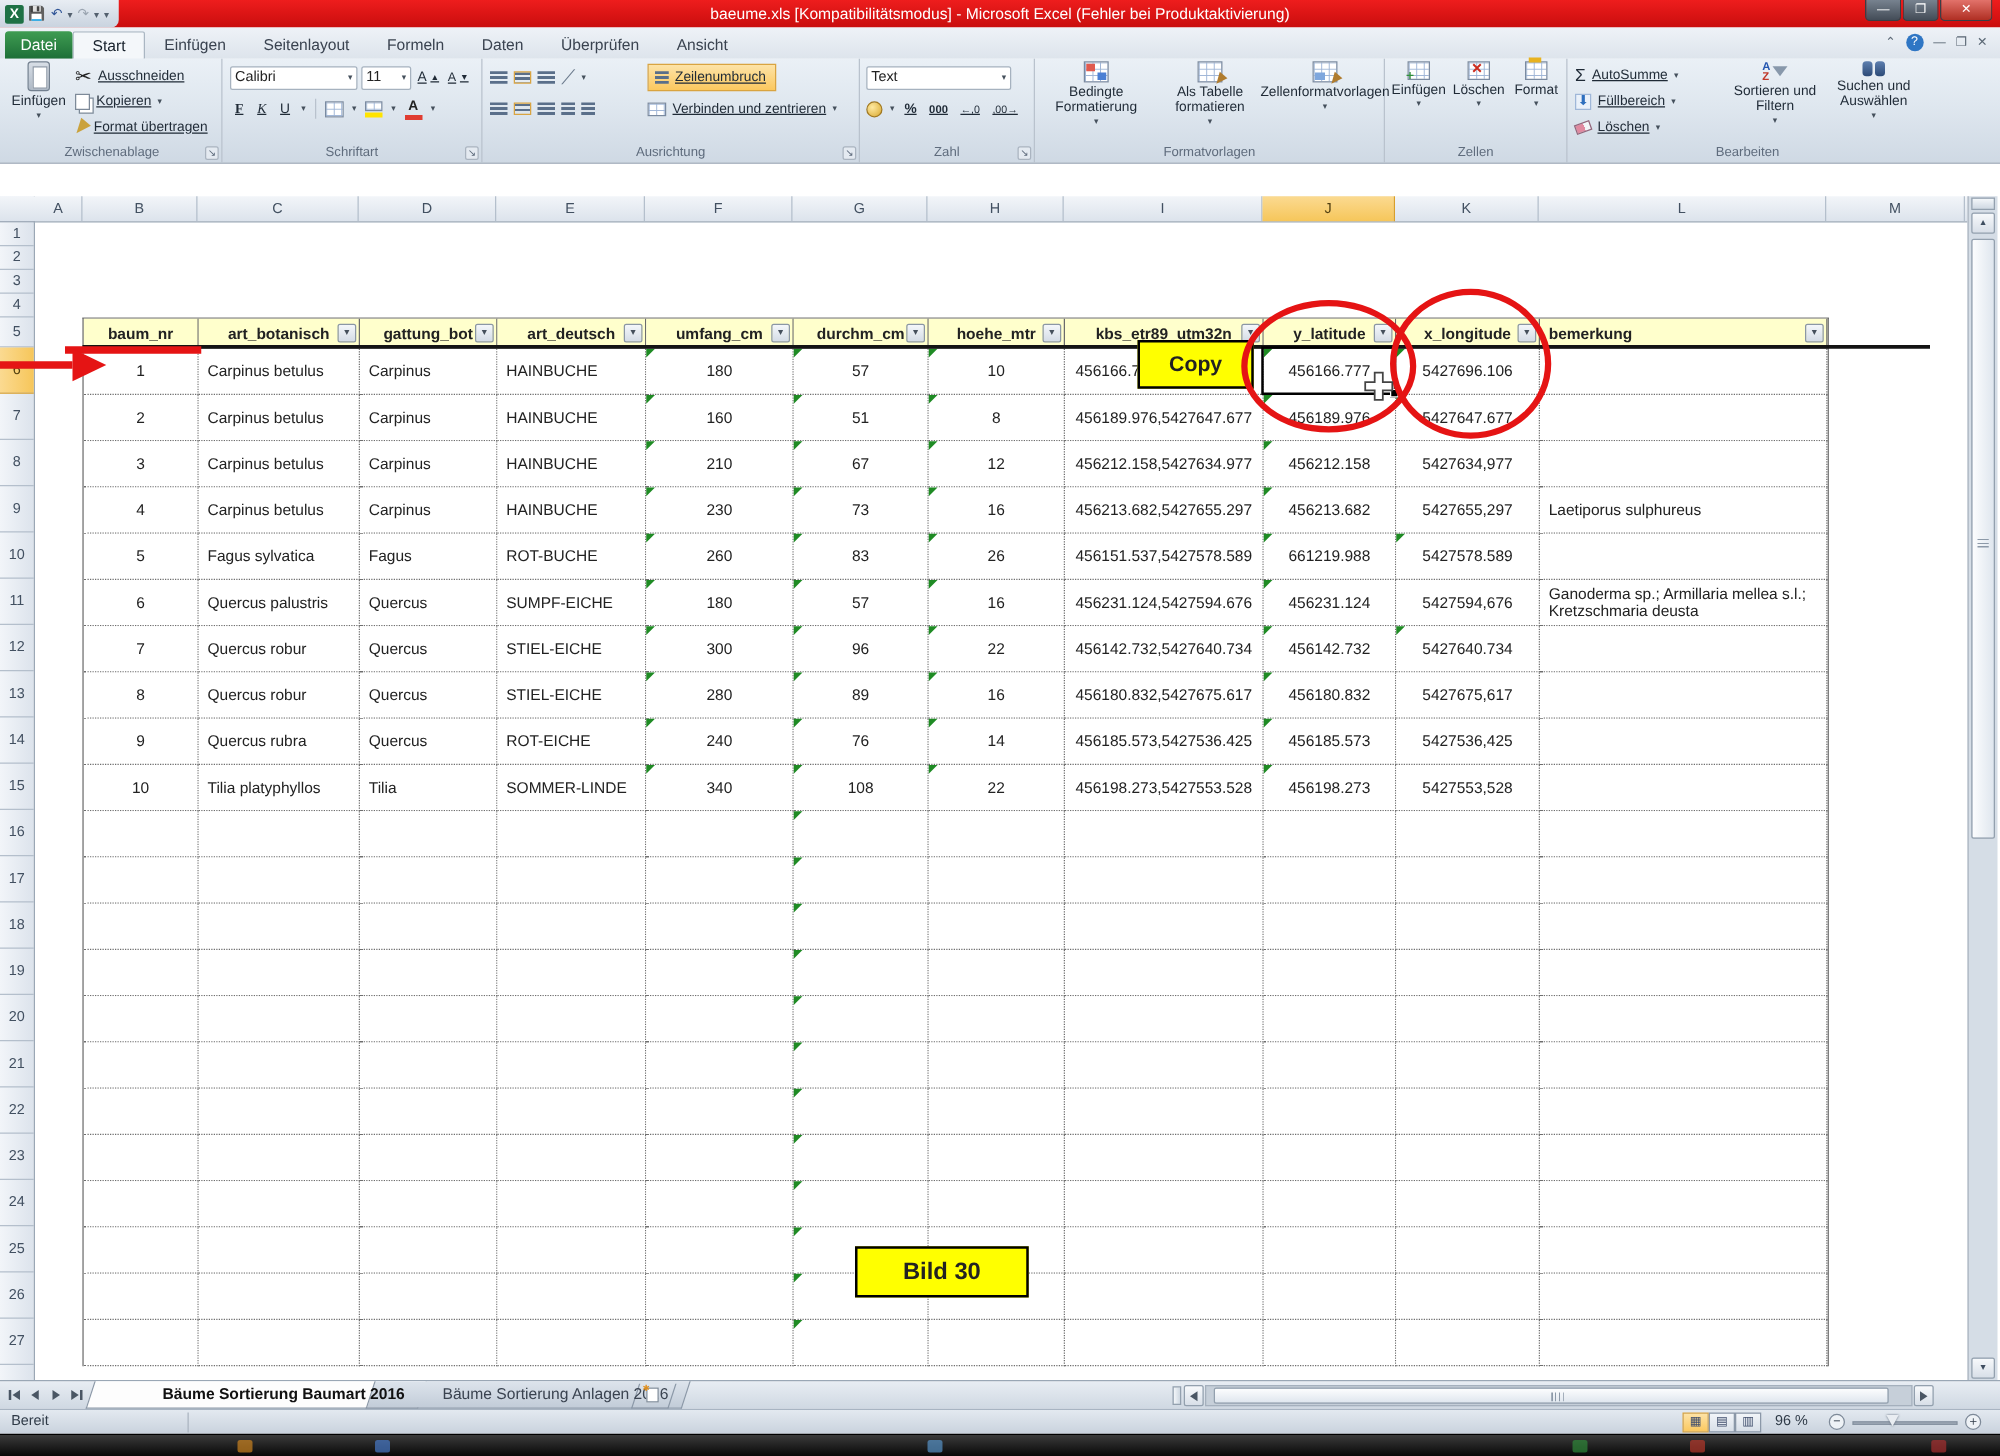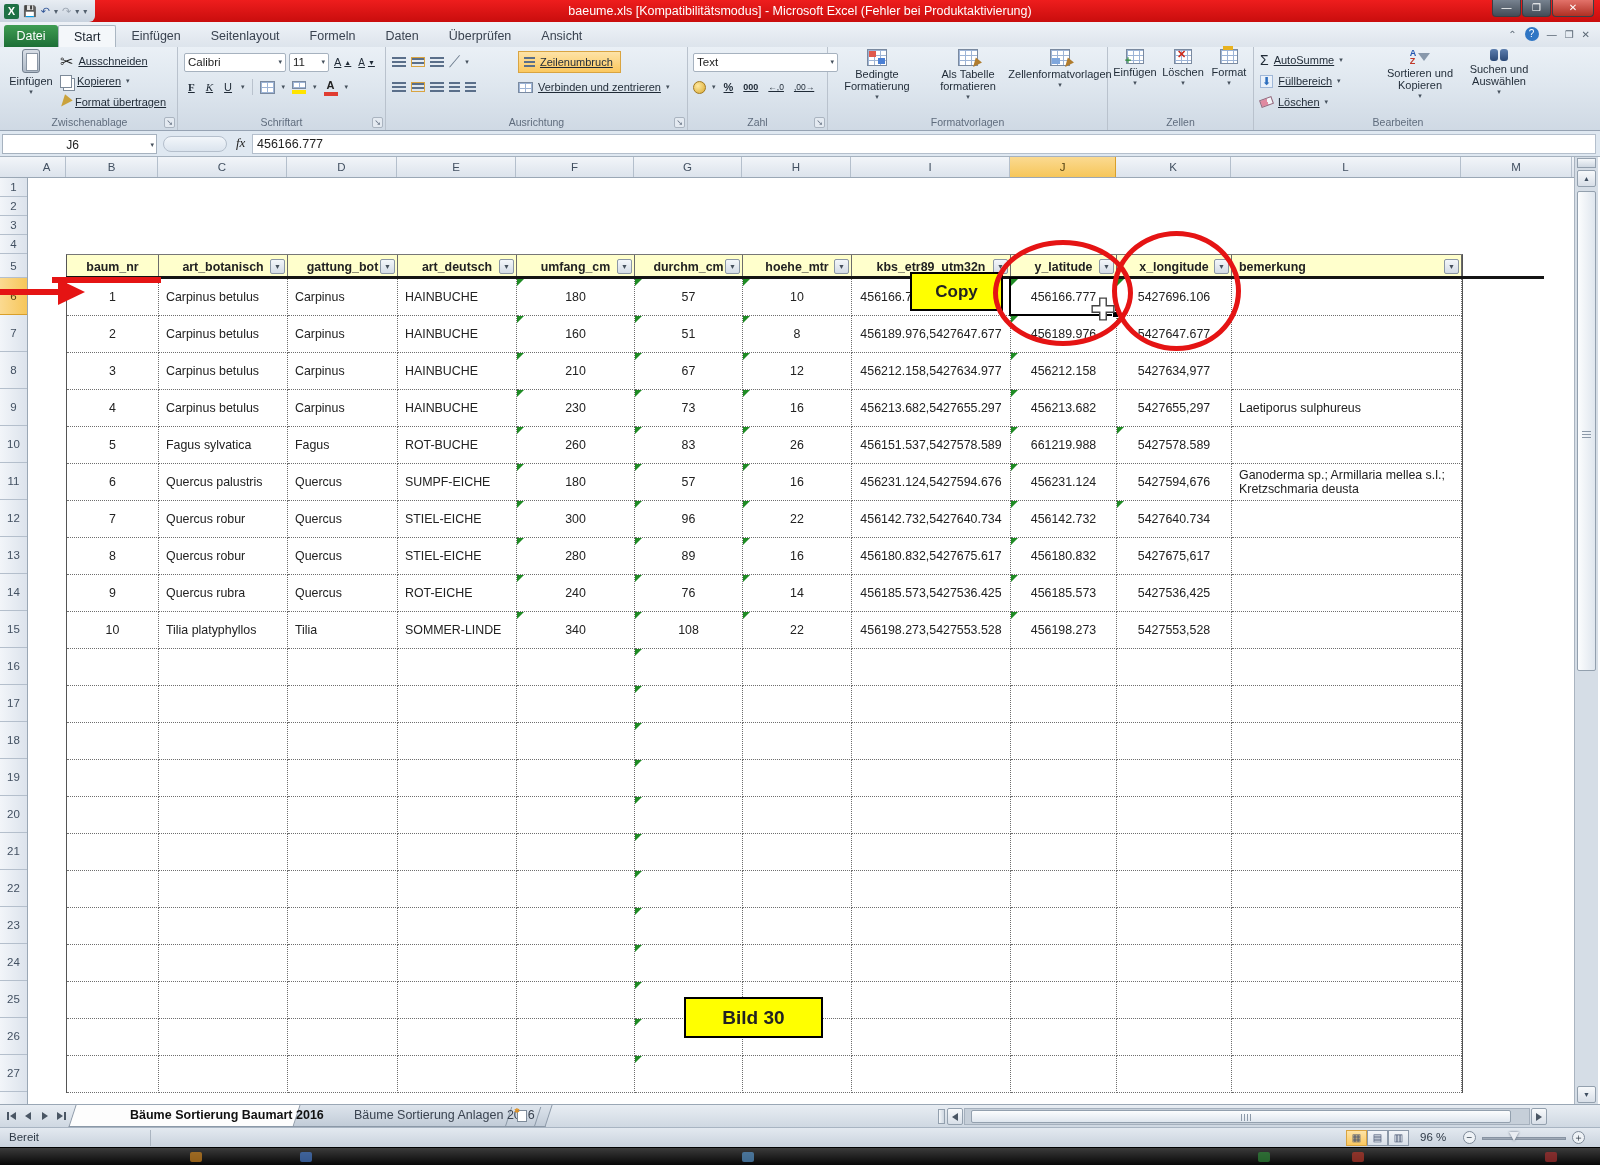--- a/index.html
+++ b/index.html
@@ -307,21 +307,21 @@
         <span class="ic-grid" style="width:15px;height:11px"></span>
         <span class="sbt">Verbinden und zentrieren</span>
           <span class="caret">▾</span>
       </div>
       <div class="rgl">Ausrichtung</div>
       <div class="dlg">↘</div>
     </div>
 
     <div class="rg" style="left:688px;width:140px">
       <div class="r1" style="left:5px">
-        <div class="combo" style="width:145px">
+        <div class="combo" style="width:116px">
             <span>Text</span>
             <span class="caret">▾</span>
           </div>
       </div>
       <div class="r2" style="left:5px;gap:6px">
         <span class="coin"></span>
           <span class="caret">▾</span>
         <span class="sbt" style="font-weight:bold">%</span>
         <span class="sbt" style="font-weight:bold;font-size:9px">000</span>
         <span class="sbt" style="font-size:8.5px">←,0</span>
@@ -400,41 +400,32 @@
           <span class="caret">▾</span>
       </div>
       <div class="bigbtn" style="left:128px;width:76px">
         <span style="display:flex;align-items:center">
           <span class="azicon">
               <span style="color:#2456b0">A</span>
               <span style="color:#c0392b">Z</span>
             </span>
             <span class="funnel"></span>
         </span>
-        <span class="btxt">Sortieren und Kopieren</span>
+        <span class="btxt">Sortieren und Filtern</span>
           <span class="bcaret">▾</span>
       </div>
       <div class="bigbtn" style="left:206px;width:78px">
         <span class="binoc"></span>
         <span class="btxt">Suchen und Auswählen</span>
           <span class="bcaret">▾</span>
       </div>
       <div class="rgl">Bearbeiten</div>
     </div>
   </div>
 
-  <div class="frow">
-    <div class="namebox">
-      <span class="nbt">J6</span>
-      <span class="nbdrop">▾</span>
-    </div>
-    <div class="fxpill"></div>
-    <div class="fx">fx</div>
-    <div class="fval">456166.777</div>
-  </div>
 
   <div class="gridbg"></div>
   <div class="corner"></div>
   <div id="colheads">
       <div class="colh" style="left: 28px; width: 38px;">A</div>
       <div class="colh" style="left: 66px; width: 92px;">B</div>
       <div class="colh" style="left: 158px; width: 129px;">C</div>
       <div class="colh" style="left: 287px; width: 110px;">D</div>
       <div class="colh" style="left: 397px; width: 119px;">E</div>
       <div class="colh" style="left: 516px; width: 118px;">F</div>

